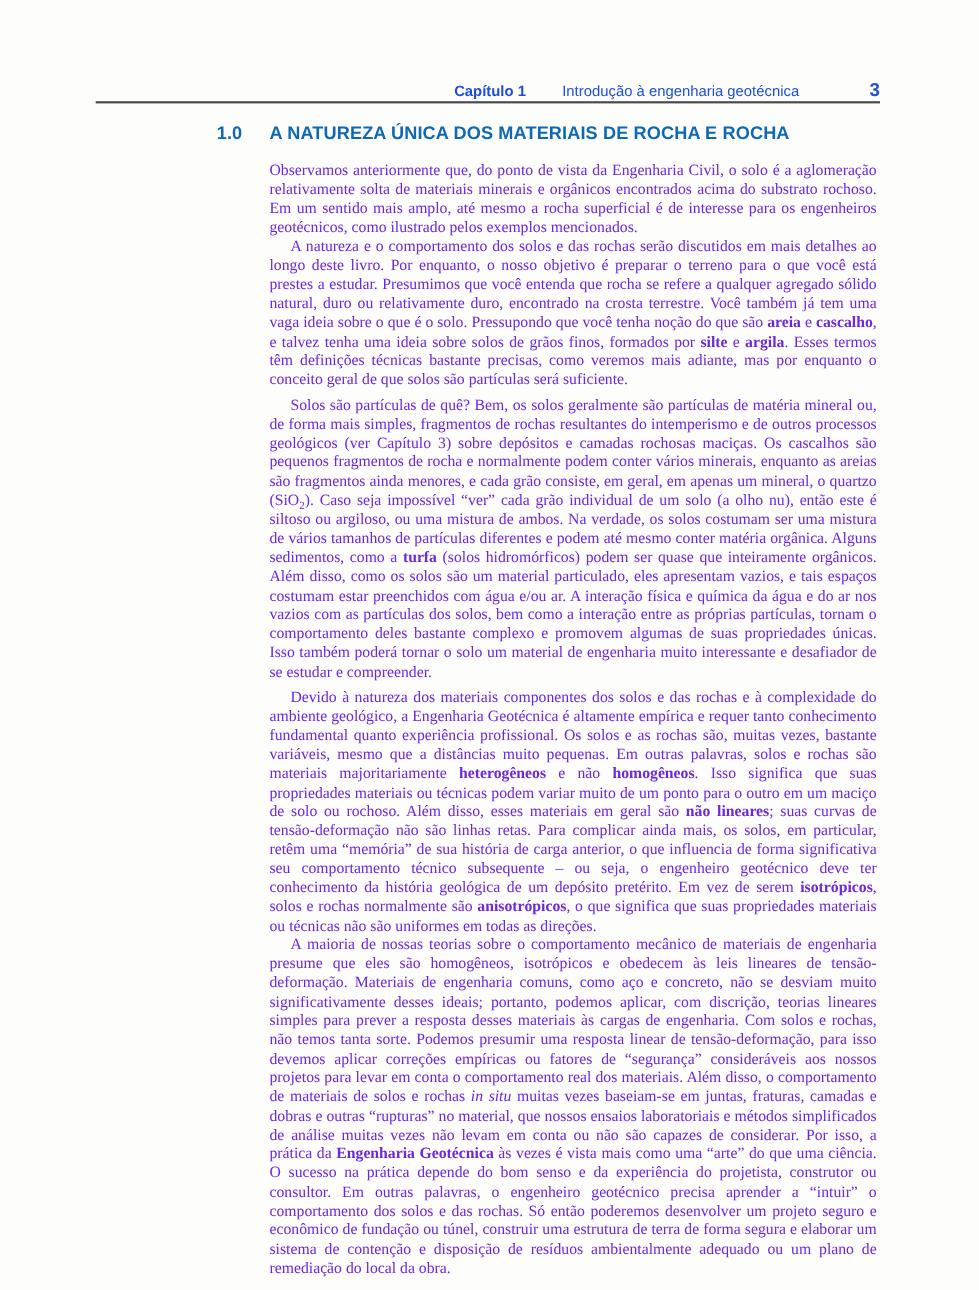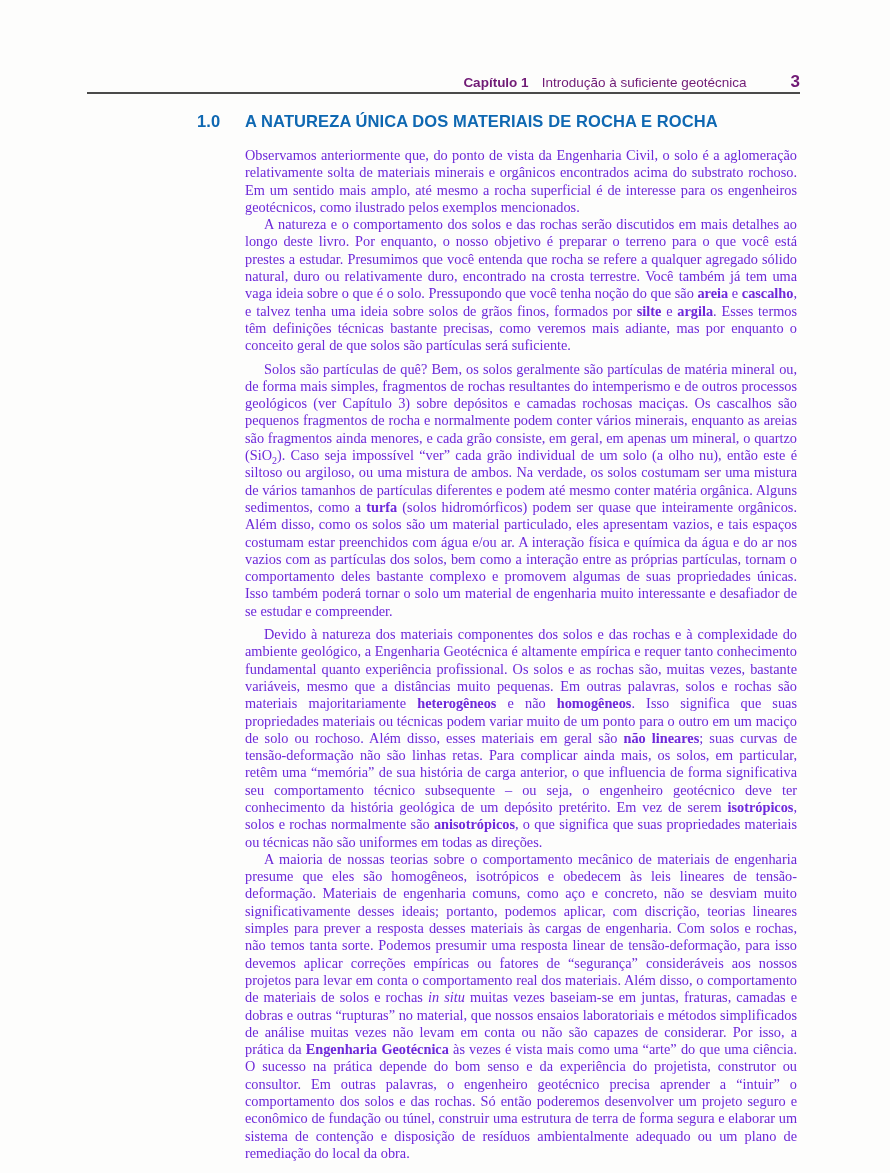--- a/index.html
+++ b/index.html
@@ -14,22 +14,23 @@
   
   .running-head {
     position: absolute;
     top: 72px;
     left: 87px;
     right: 90px;
     display: flex;
     justify-content: flex-end;
     align-items: baseline;
     font-family: "Liberation Sans", sans-serif;
-    color: #701a75;
+    color: #1d4ed8;
     white-space: nowrap;
+    gap: 20px;
   }
   .chapter-label { font-weight: 700; font-size: 13.5px; }
   .chapter-title { font-size: 13.5px; margin-left: 13px; }
   .folio { font-weight: 700; font-size: 17px; margin-left: 44px; }
   .head-rule {
     position: absolute;
     top: 92px;
     left: 87px;
     width: 713px;
     height: 1.5px;
@@ -65,21 +66,21 @@
   .body-text p.sp { margin-top: 6px; }
   .body-text sub { font-size: 10px; line-height: 0; }
 </style>
 </head>
 <body>
 
 <div class="page">
 
   <div class="running-head">
     <span class="chapter-label">Capítulo 1</span>
-    <span class="chapter-title">Introdução à suficiente geotécnica</span>
+    <span class="chapter-title">Introdução à engenharia geotécnica</span>
     <span class="folio">3</span>
   </div>
 
   <div class="head-rule" style="background: rgb(74, 74, 74);"></div>
 
   <div class="section-heading" style="color: rgb(15, 104, 178);">
     <span class="section-number">1.0</span>
     <span class="section-title">A NATUREZA ÚNICA DOS MATERIAIS DE ROCHA E ROCHA</span>
   </div>
 

